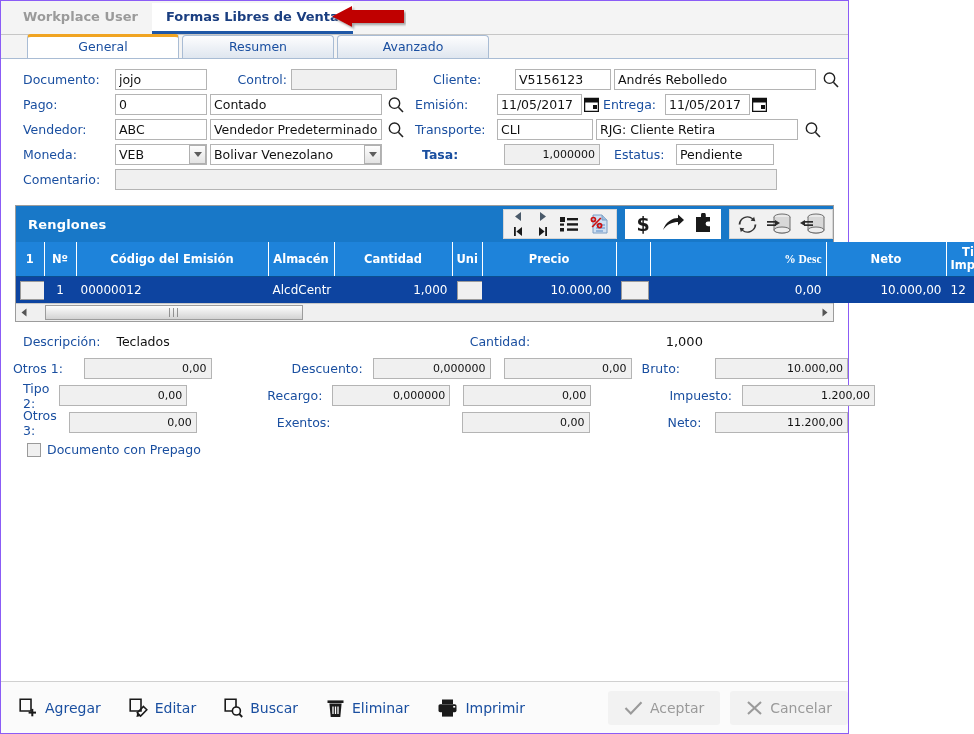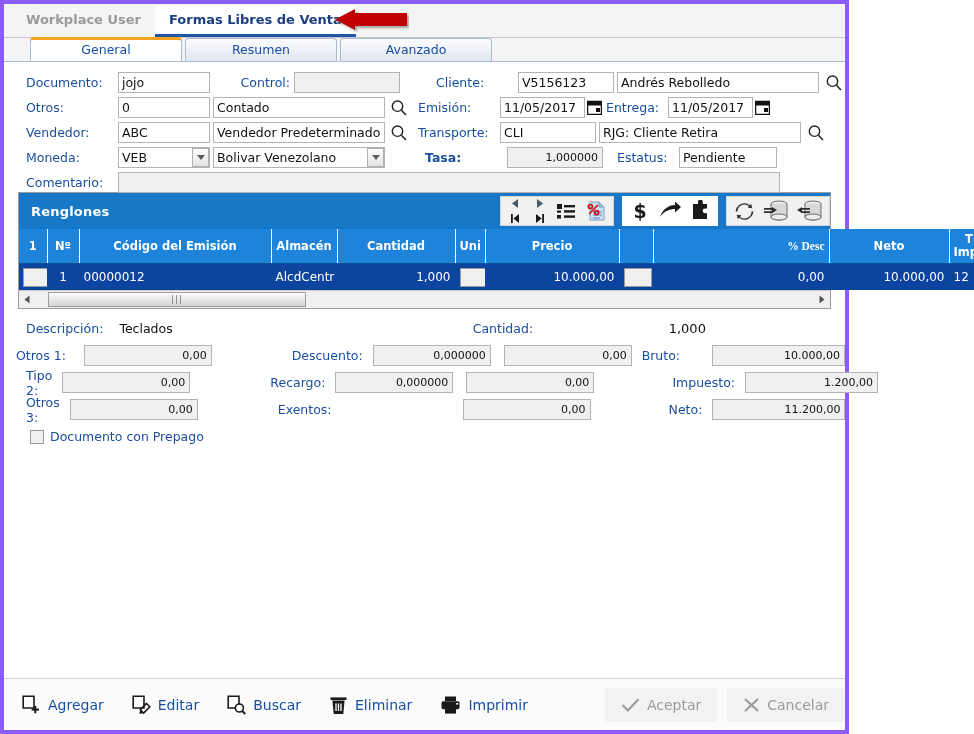--- a/index.html
+++ b/index.html
@@ -9,21 +9,21 @@
     font-family:"DejaVu Sans","Liberation Sans",sans-serif;
     font-size:12px;
     color:#1a3e80;
     overflow:hidden;
     position:relative;
   }
   .app{
     width:849px;height:734px;
     box-sizing:border-box;
     position:relative;
-    border:4px solid #8b5cf6;
+    border:1px solid #8b5cf6;
     background:#fff;
   }
 
   
   .wintabs{
     height:34px;
     background:#f4f4f4;
     border-bottom:1px solid #c6c6c6;
     display:flex;
     align-items:flex-end;
@@ -117,21 +117,21 @@
     width:0;height:0;
     border-left:4px solid transparent;
     border-right:4px solid transparent;
     border-top:5px solid #5d5d5d;
   }
   .mag{cursor:pointer;display:inline-block;width:18px;height:18px;}
   .cal{cursor:pointer;display:inline-block;width:15px;height:15px;}
 
   
   .panel{
-    margin:4px 14px 0 14px;
+    margin:20px 14px 0 14px;
     border:1px solid #9c9c9c;
     box-sizing:border-box;
     background:#ec4899;
   }
   .panelhead{
     height:36px;
     background:#1878c8;
     display:flex;align-items:center;
     justify-content:space-between;
     padding-left:12px;
@@ -313,21 +313,21 @@
       <input class="fi white" style="width: 202px; margin-left: 3px;" value="Andrés Rebolledo">
       <span class="mag" style="margin-left:6px;">
         <svg viewBox="0 0 18 18" width="18" height="18">
             <circle cx="7.5" cy="7.2" r="5.2" fill="none" stroke="#222" stroke-width="1.4"></circle>
             <line x1="11.4" y1="11.2" x2="16" y2="16" stroke="#222" stroke-width="1.6"></line>
           </svg>
       </span>
     </div>
 
     <div class="frow">
-      <div class="lbl" style="width:92px;margin-left:22px;">Otros:</div>
+      <div class="lbl" style="width:92px;margin-left:22px;">Pago:</div>
       <input class="fi white" style="width: 92px;" value="0">
       <input class="fi white" style="width: 172px; margin-left: 3px;" value="Contado">
       <span class="mag" style="margin-left:5px;">
         <svg viewBox="0 0 18 18" width="18" height="18">
             <circle cx="7.5" cy="7.2" r="5.2" fill="none" stroke="#222" stroke-width="1.4"></circle>
             <line x1="11.4" y1="11.2" x2="16" y2="16" stroke="#222" stroke-width="1.6"></line>
           </svg>
       </span>
 
       <div class="lbl" style="width:82px;margin-left:10px;">Emisión:</div>

